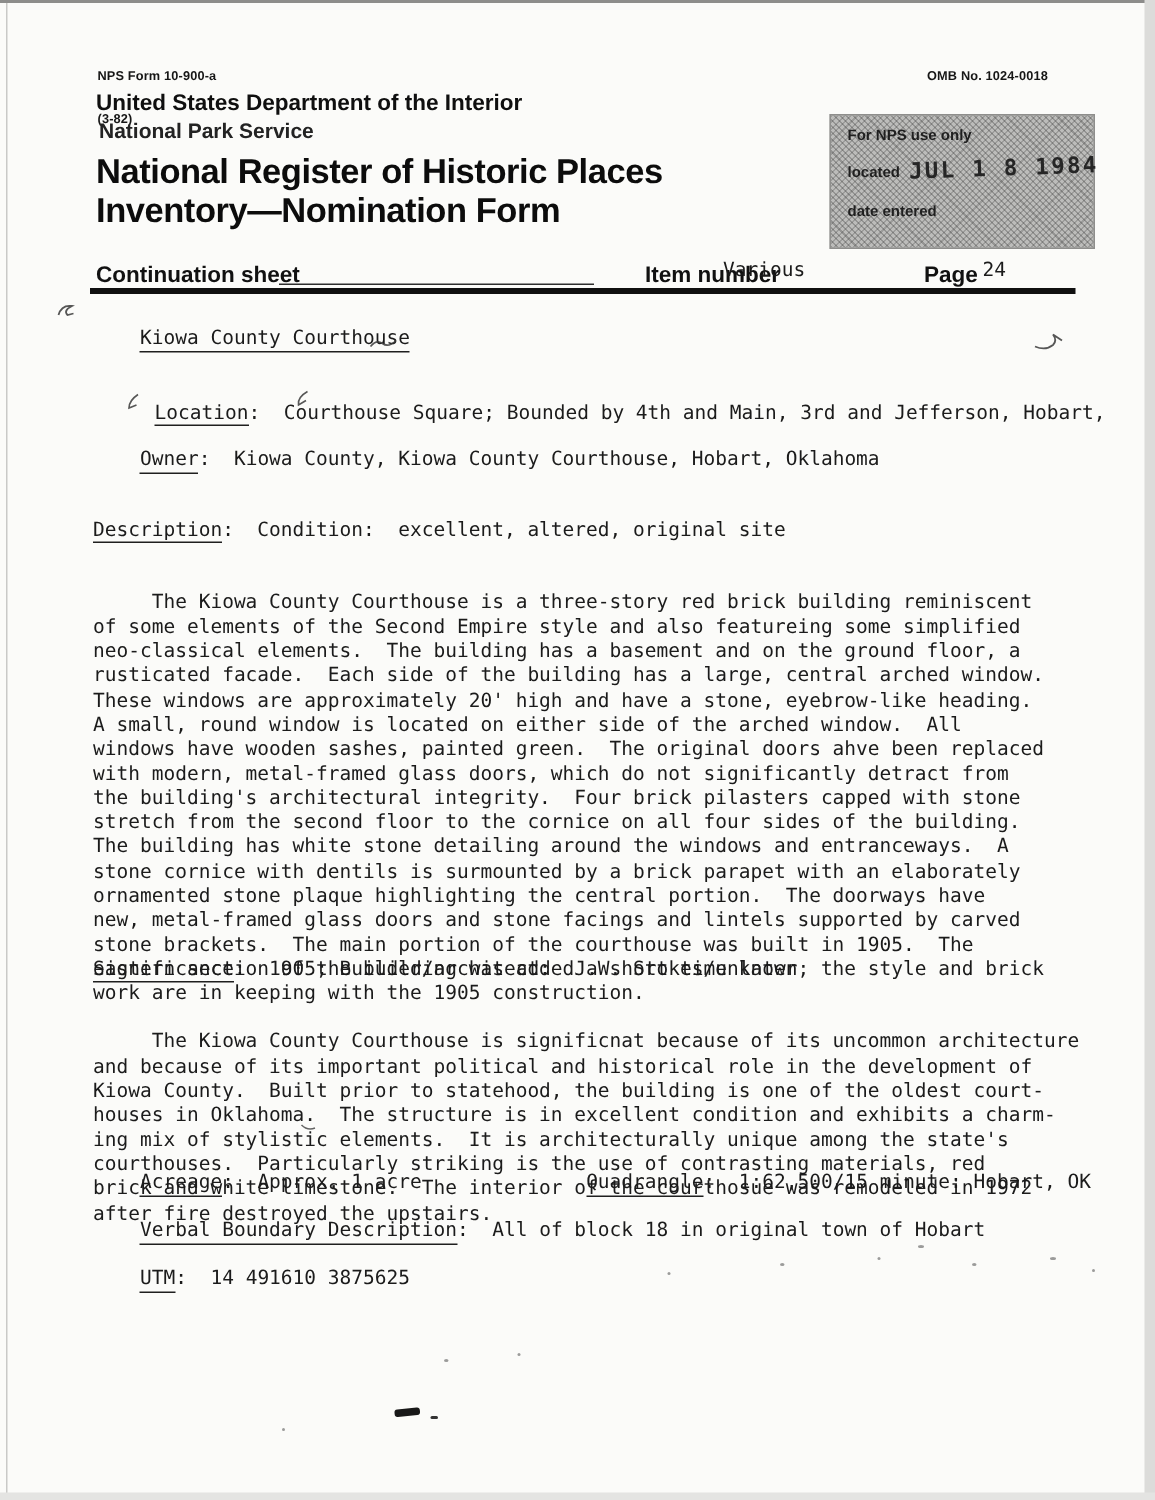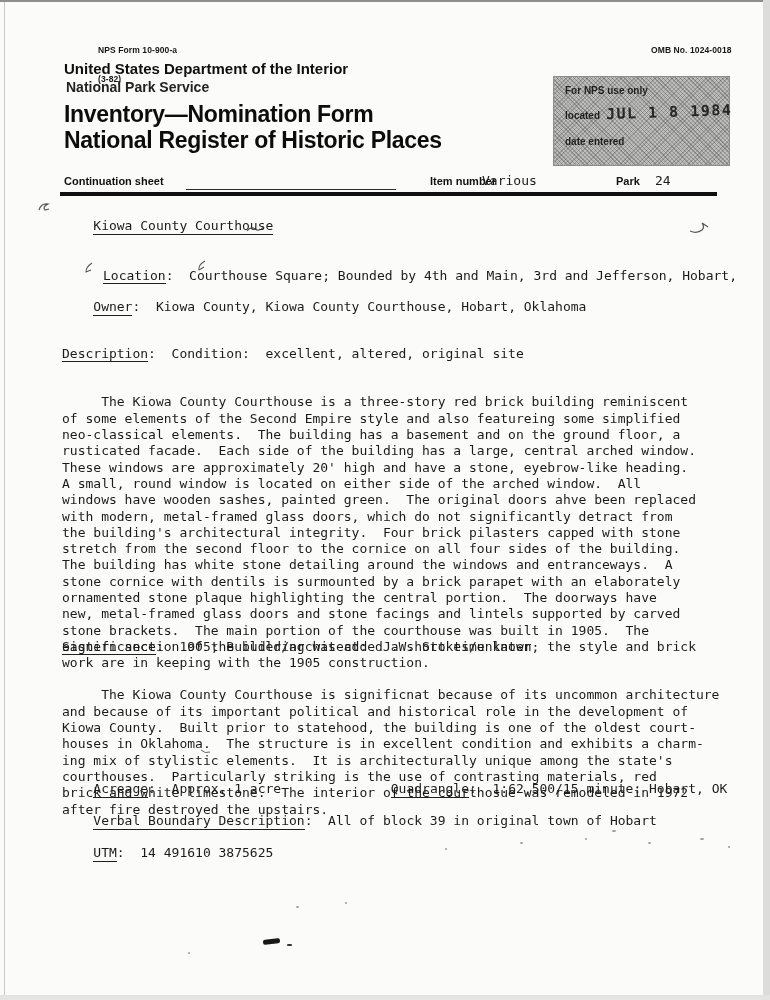--- a/index.html
+++ b/index.html
@@ -5,36 +5,36 @@
   html,body{margin:0;padding:0;background:#e9e9e7;}
   .page{position:relative;width:770px;height:1000px;background:#fbfbf9;overflow:hidden;
         font-family:"Liberation Sans",sans-serif;color:#1c1c1c;}
   
   .edge-top{position:absolute;left:0;top:0;width:770px;height:2px;background:#8d8d8b;}
   .edge-left{position:absolute;left:4px;top:2px;width:1px;height:996px;background:#c9c9c7;}
   .edge-right{position:absolute;left:763px;top:0;width:7px;height:1000px;background:#dcdcda;}
   .edge-bottom{position:absolute;left:0;top:995px;width:770px;height:5px;background:#e4e4e2;}
 
   .abs{position:absolute;}
-  .small-id{font-size:8.5px;font-weight:bold;line-height:9.5px;letter-spacing:.1px;color:#161616;white-space:pre;margin-left:33px;}
+  .small-id{font-size:8.5px;font-weight:bold;line-height:9.5px;letter-spacing:.1px;color:#161616;white-space:pre;}
   .agency1{font-size:15px;font-weight:bold;color:#0f0f0f;}
   .agency2{font-size:14px;font-weight:bold;color:#232323;}
   .big-title{font-size:23px;font-weight:bold;letter-spacing:-.3px;line-height:26px;color:#0c0c0c;}
 
   
   .nps-box{left:553px;top:76px;width:175px;height:88px;background-color:#bcbcba;border:1px solid #8e8e8c;
      background-image:
        repeating-linear-gradient(45deg, rgba(45,45,45,.28) 0 1px, transparent 1px 3px),
        repeating-linear-gradient(135deg, rgba(45,45,45,.22) 0 1px, transparent 1px 3px);}
   .nps-box .t{position:absolute;font-size:10px;font-weight:bold;color:#1f1f1f;}
   .stamp{position:absolute;left:52px;top:26px;font-family:"DejaVu Sans Mono",monospace;
          font-weight:bold;font-size:15px;letter-spacing:1.5px;color:#262626;transform:rotate(-2deg);white-space:pre;}
 
   
-  .bar-label{font-size:11px;font-weight:bold;color:#111;}
+  .bar-label{font-size:15px;font-weight:bold;color:#111;}
   .fill-line{left:186px;top:189px;width:210px;height:1.3px;background:#2e2e2e;}
   .thick-rule{left:60px;top:192px;width:657px;height:3.5px;background:#101010;}
 
   
   .mono{font-family:"DejaVu Sans Mono",monospace;font-size:13px;line-height:16.3px;
         white-space:pre;color:#1b1b1b;}
   .sec{position:absolute;left:62px;}
   .lbl{border-bottom:1.4px solid #1f1f1f;padding-bottom:.5px;}
 
   .pen{position:absolute;opacity:.85;}
@@ -59,36 +59,36 @@
   </div>
   <div class="abs small-id" style="left:618px;top:27px;">
     <div>OMB No. 1024-0018</div>
     <div>Exp. 10-31-84</div>
   </div>
 
   <div class="abs agency1" style="left:64px;top:60px;">United States Department of the Interior</div>
   <div class="abs agency2" style="left:66px;top:79px;">National Park Service</div>
 
   <div class="abs big-title" style="left:64px;top:101px;">
+    <div>National Register of Historic Places</div>
     <div>Inventory—Nomination Form</div>
-    <div>National Register of Historic Places</div>
   </div>
 
   <div class="abs nps-box">
     <div class="t" style="left:11px;top:8px;">For NPS use only</div>
     <div class="t" style="left:11px;top:33px;">located</div>
     <div class="stamp">JUL 1 8 1984</div>
     <div class="t" style="left:11px;top:59px;">date entered</div>
   </div>
 
   <div class="abs bar-label" style="left:64px;top:175px;">Continuation sheet</div>
   <div class="abs fill-line"></div>
   <div class="abs bar-label" style="left:404px;top:175px;padding-left:26px;">Item number</div>
   <div class="abs mono" style="left:482px;top:173px;">Various</div>
-  <div class="abs bar-label" style="left:616px;top:175px;">Park</div>
+  <div class="abs bar-label" style="left:616px;top:175px;">Page</div>
   <div class="abs mono" style="left:655px;top:173px;">24</div>
   <div class="abs thick-rule"></div>
 
   <div class="sec mono" style="top:202px;">
     <span class="lbl">Kiowa County Courthouse</span>
   </div>
 
   <div class="sec mono" style="top:235px;margin-left:41px;">
     <div><span class="lbl">Location</span><span>:  Courthouse Square; Bounded by 4th and Main, 3rd and Jefferson, Hobart,</span></div>
   </div>
@@ -128,21 +128,21 @@
 courthouses.  Particularly striking is the use of contrasting materials, red
 brick and white limestone.  The interior of the courthosue was remodeled in 1972
 after fire destroyed the upstairs.</div>
   </div>
 
   <div class="sec mono" style="top:765px;">
     <span class="lbl">Acreage</span><span>:  Approx. 1 acre</span><span>              </span><span class="lbl">Quadrangle</span><span>:  1:62,500/15 minute: Hobart, OK</span>
   </div>
 
   <div class="sec mono" style="top:797px;">
-    <span class="lbl">Verbal Boundary Description</span><span>:  All of block 39 in original town of Hobart</span>
+    <span class="lbl">Verbal Boundary Description</span><span>:  All of block 18 in original town of Hobart</span>
   </div>
 
   <div class="sec mono" style="top:829px;text-align:right;">
     <span class="lbl">UTM</span><span>:  14 491610 3875625</span>
   </div>
 
   <svg class="pen" style="left:36px;top:200px;" width="20" height="14">
     <path d="M3 10 q2 -7 9 -6 q-6 3 -3 6 l4 -1" stroke="#3a3a3a" stroke-width="1.2" fill="none"></path>
   </svg>
   <svg class="pen" style="left:246px;top:226px;" width="20" height="8">

